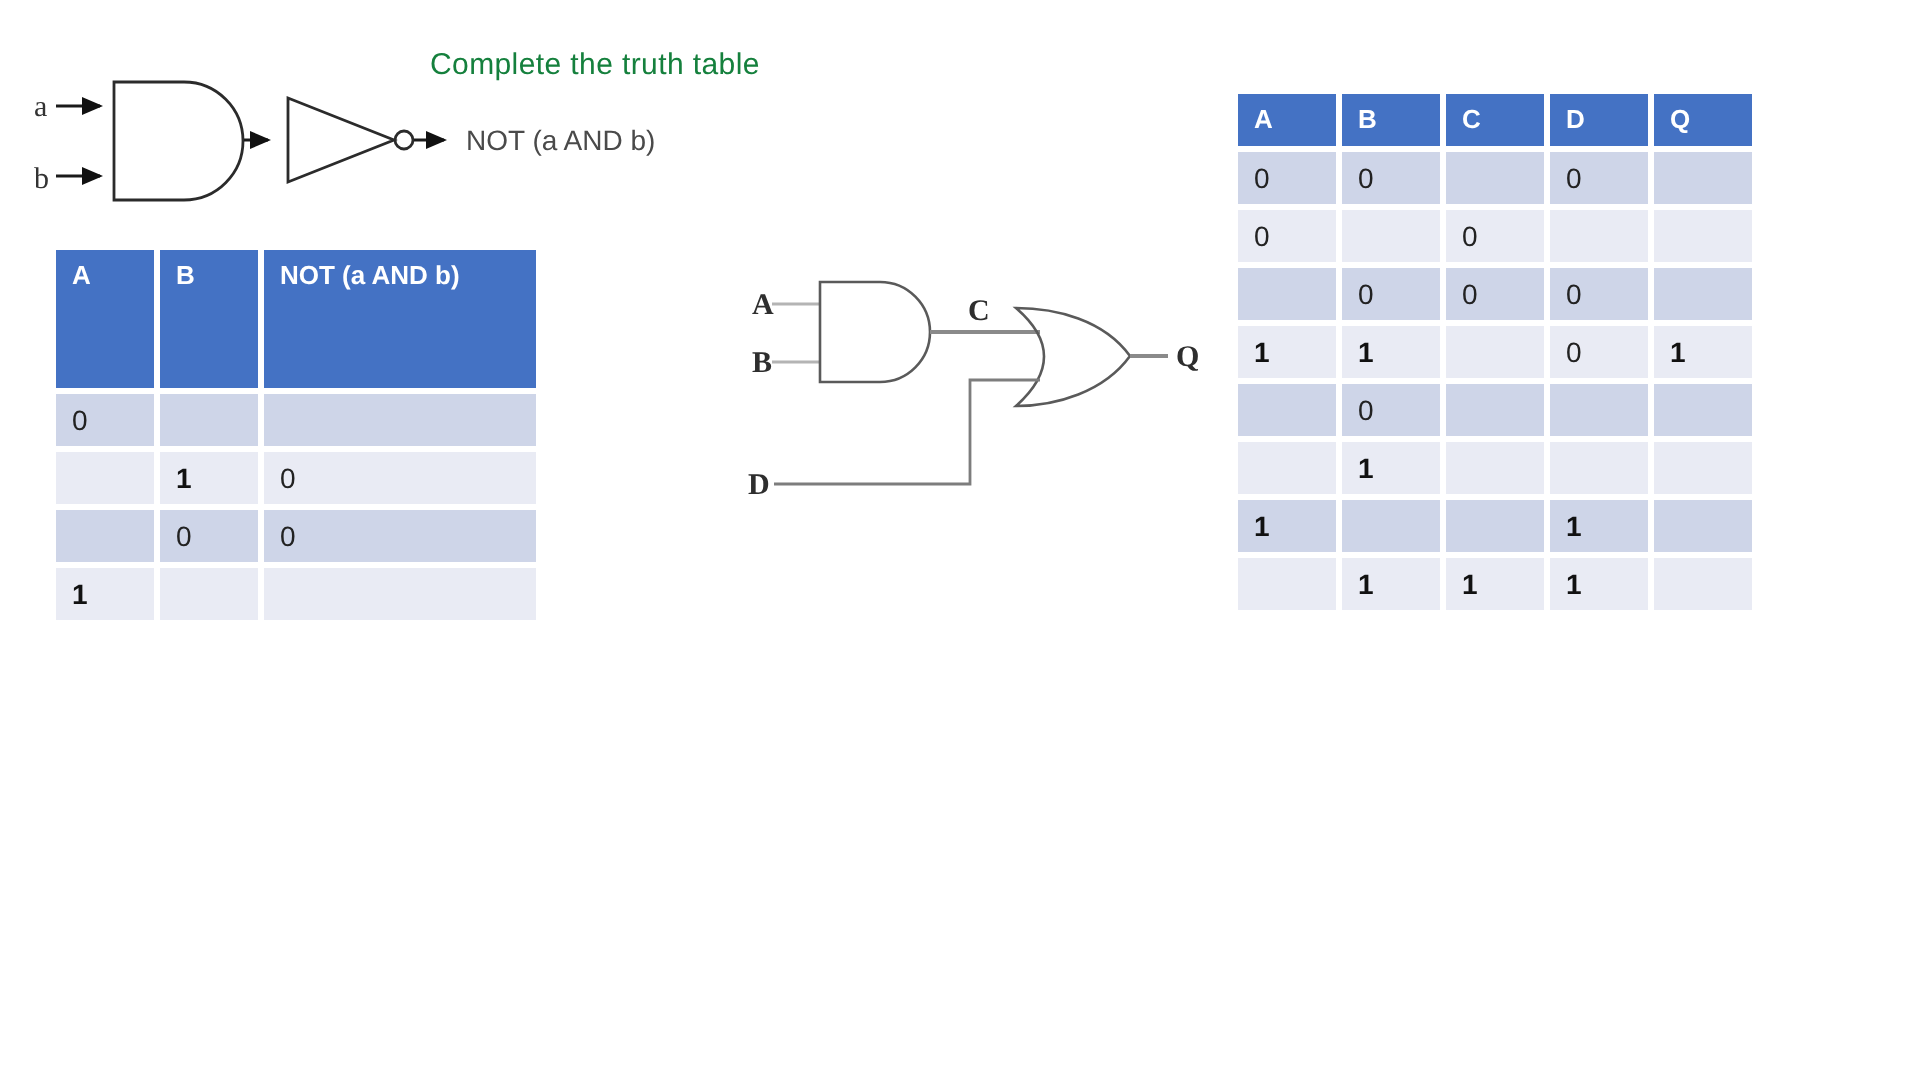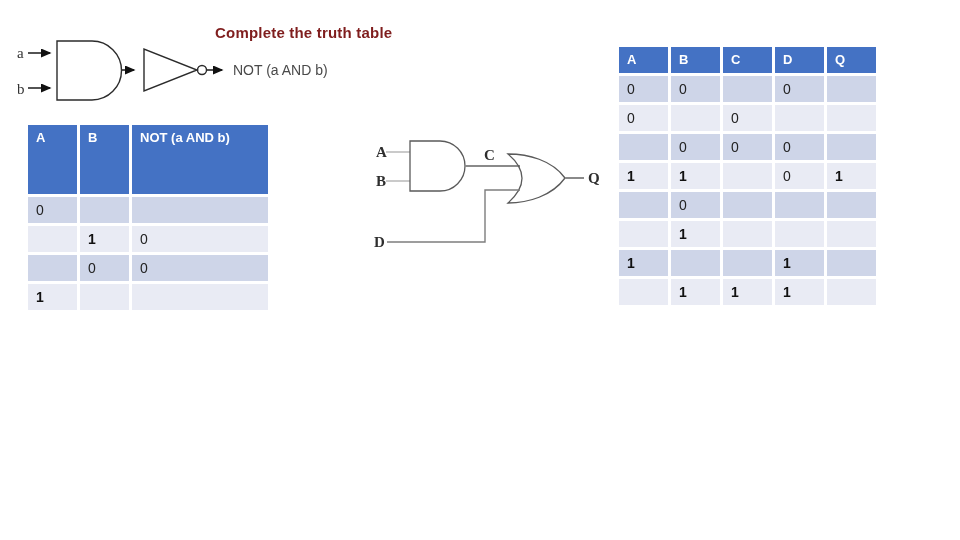--- a/index.html
+++ b/index.html
@@ -7,21 +7,21 @@
     --row-dark:#CED5E8;
     --row-light:#E9EBF4;
   }
   *{box-sizing:border-box;margin:0;padding:0;}
   html,body{width:960px;height:540px;background:#fff;overflow:hidden;}
   body{font-family:"Liberation Sans",sans-serif;position:relative;}
   .slide{position:absolute;inset:0;width:960px;height:540px;background:#ffffff;}
 
   .title{
     position:absolute;left:215px;top:24px;
-    font-size:15px;font-weight:bold;color:#7f1d1d;
+    font-size:15px;font-weight:normal;color:#15803d;
     letter-spacing:0.2px;
   }
 
   .diagram{position:absolute;}
   #diagram1{left:10px;top:36px;}
   #diagram2{left:370px;top:130px;}
 
   svg text{font-family:"Liberation Serif",serif;fill:#333;}
   svg .gate{fill:none;stroke:#2b2b2b;stroke-width:1.4;}
   svg .gate2{fill:none;stroke:#5a5a5a;stroke-width:1.3;}

